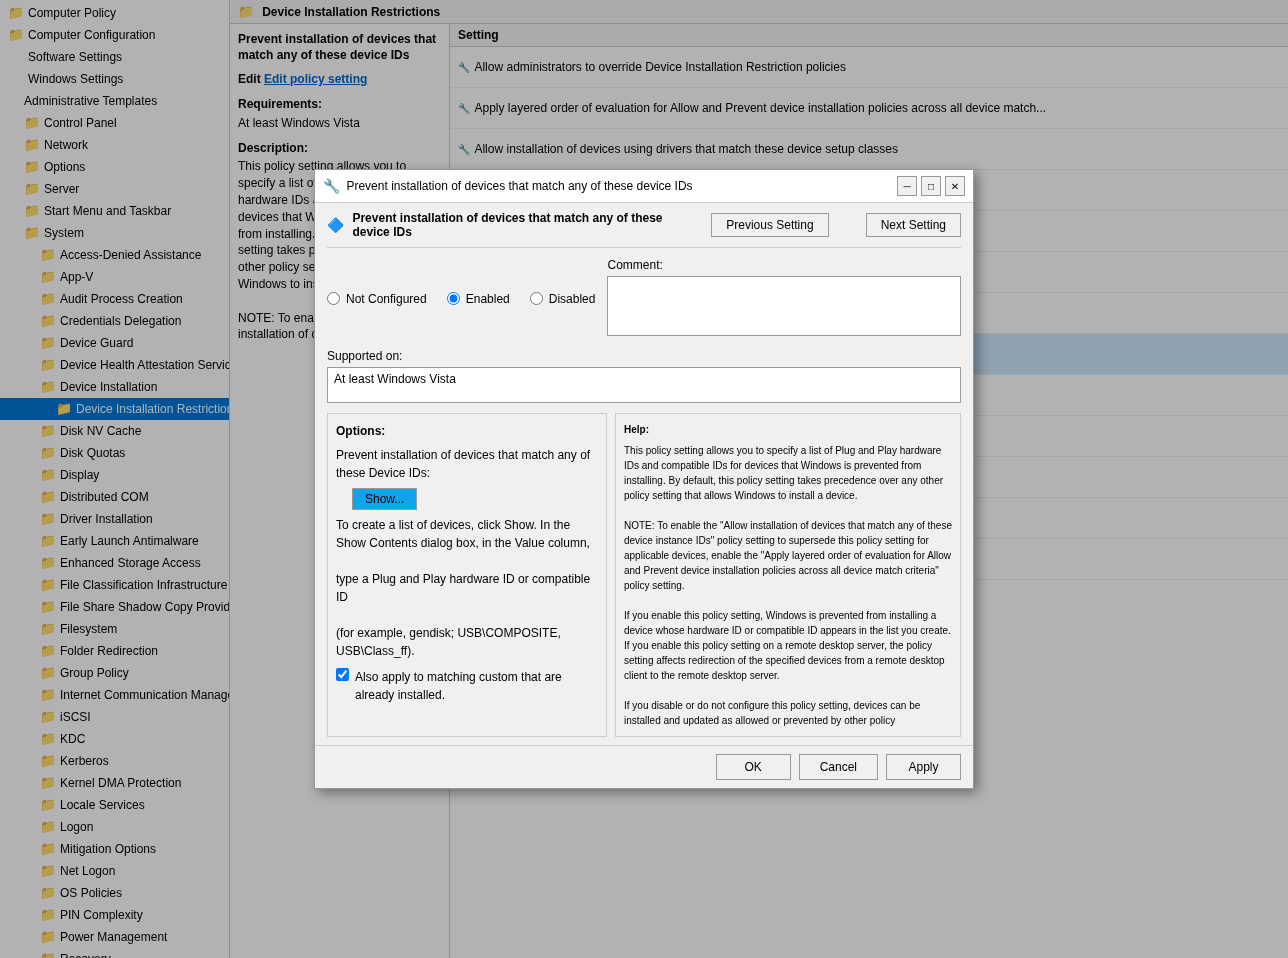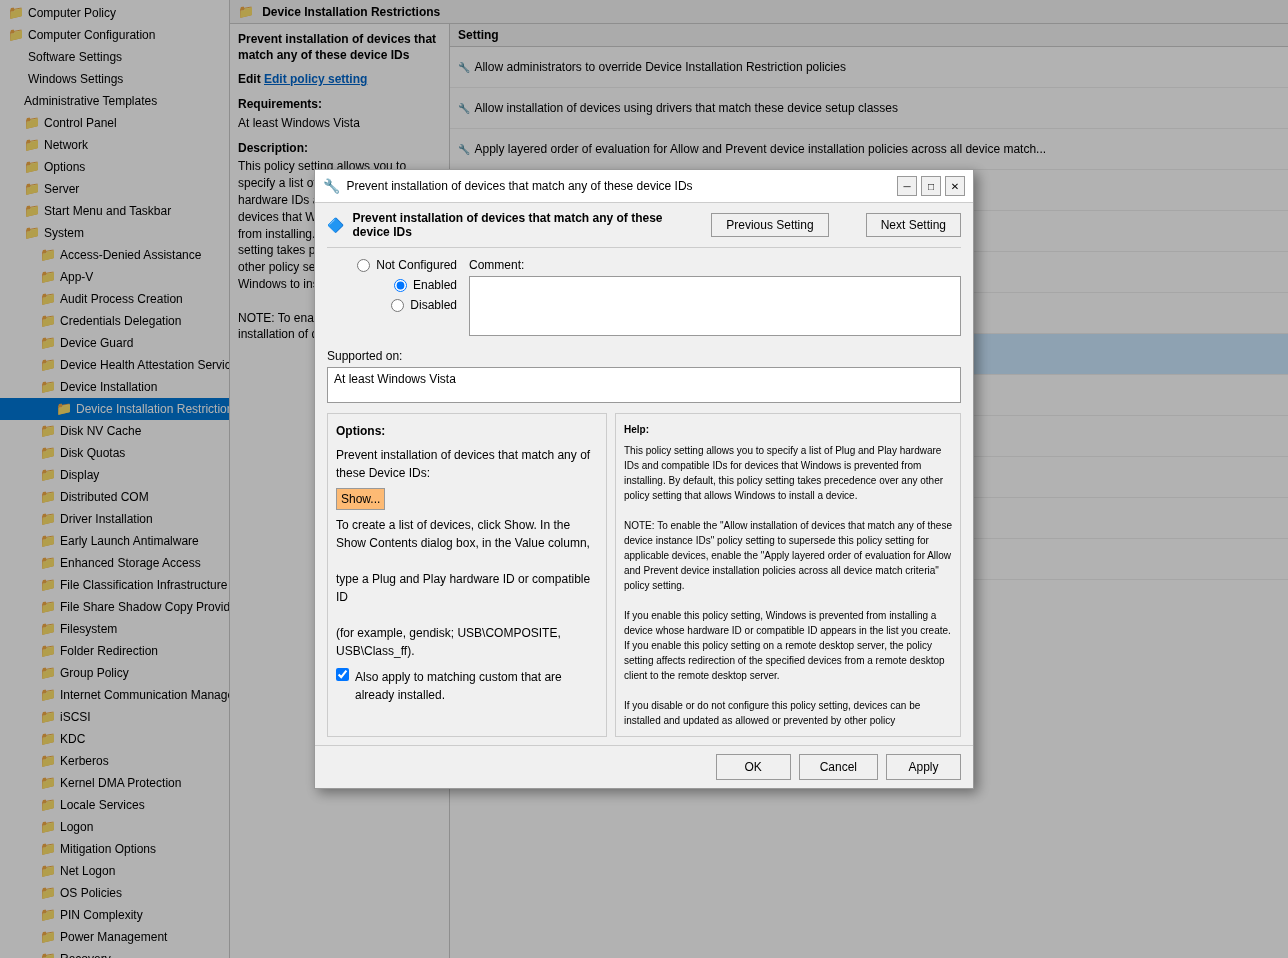--- a/index.html
+++ b/index.html
@@ -267,24 +267,23 @@
 
     
     .radio-comment-area {
       display: flex;
       gap: 12px;
       margin-bottom: 10px;
     }
 
     .radio-group {
       display: flex;
-      flex-direction: column;
-      gap: 6px;
+      flex-direction: row;
+      gap: 20px;
       min-width: 130px;
-      align-items: flex-end;
     }
 
     .radio-item {
       display: flex;
       align-items: center;
       gap: 6px;
       font-size: 12px;
     }
 
     .comment-section {
@@ -339,26 +338,26 @@
       font-size: 12px;
       line-height: 1.5;
     }
 
     .options-title {
       font-weight: bold;
       margin-bottom: 6px;
     }
 
     .options-btn {
-      padding: 3px 4px;
+      padding: 3px 12px;
       border: 1px solid #999;
-      background: #fdba74;
+      background: #0ea5e9;
       cursor: pointer;
       font-size: 12px;
-      margin: 6px 0;
+      margin: 6px 16px;
     }
 
     .help-section {
       flex: 1;
       border: 1px solid #ccc;
       padding: 8px;
       overflow-y: auto;
       font-size: 10px;
       line-height: 1.5;
     }
@@ -617,24 +616,24 @@
           <thead>
             <tr>
               <th>Setting</th>
             </tr>
           </thead>
           <tbody id="settings-tbody">
           <tr>
                 <td><span class="settings-row-icon">🔧</span><span>Allow administrators to override Device Installation Restriction policies</span></td>
               </tr>
               <tr>
+                <td><span class="settings-row-icon">🔧</span><span>Apply layered order of evaluation for Allow and Prevent device installation policies across all device match...</span></td>
+              </tr>
+              <tr>
                 <td><span class="settings-row-icon">🔧</span><span>Allow installation of devices using drivers that match these device setup classes</span></td>
-              </tr>
-              <tr>
-                <td><span class="settings-row-icon">🔧</span><span>Apply layered order of evaluation for Allow and Prevent device installation policies across all device match...</span></td>
               </tr>
               <tr>
                 <td><span class="settings-row-icon">🔧</span><span>Prevent installation of devices using drivers that match these device setup classes</span></td>
               </tr>
               <tr>
                 <td><span class="settings-row-icon">🔧</span><span>Display a custom message when installation is prevented by a policy setting</span></td>
               </tr>
               <tr>
                 <td><span class="settings-row-icon">🔧</span><span>Display a custom message title when device installation is prevented by a policy setting</span></td>
               </tr>

